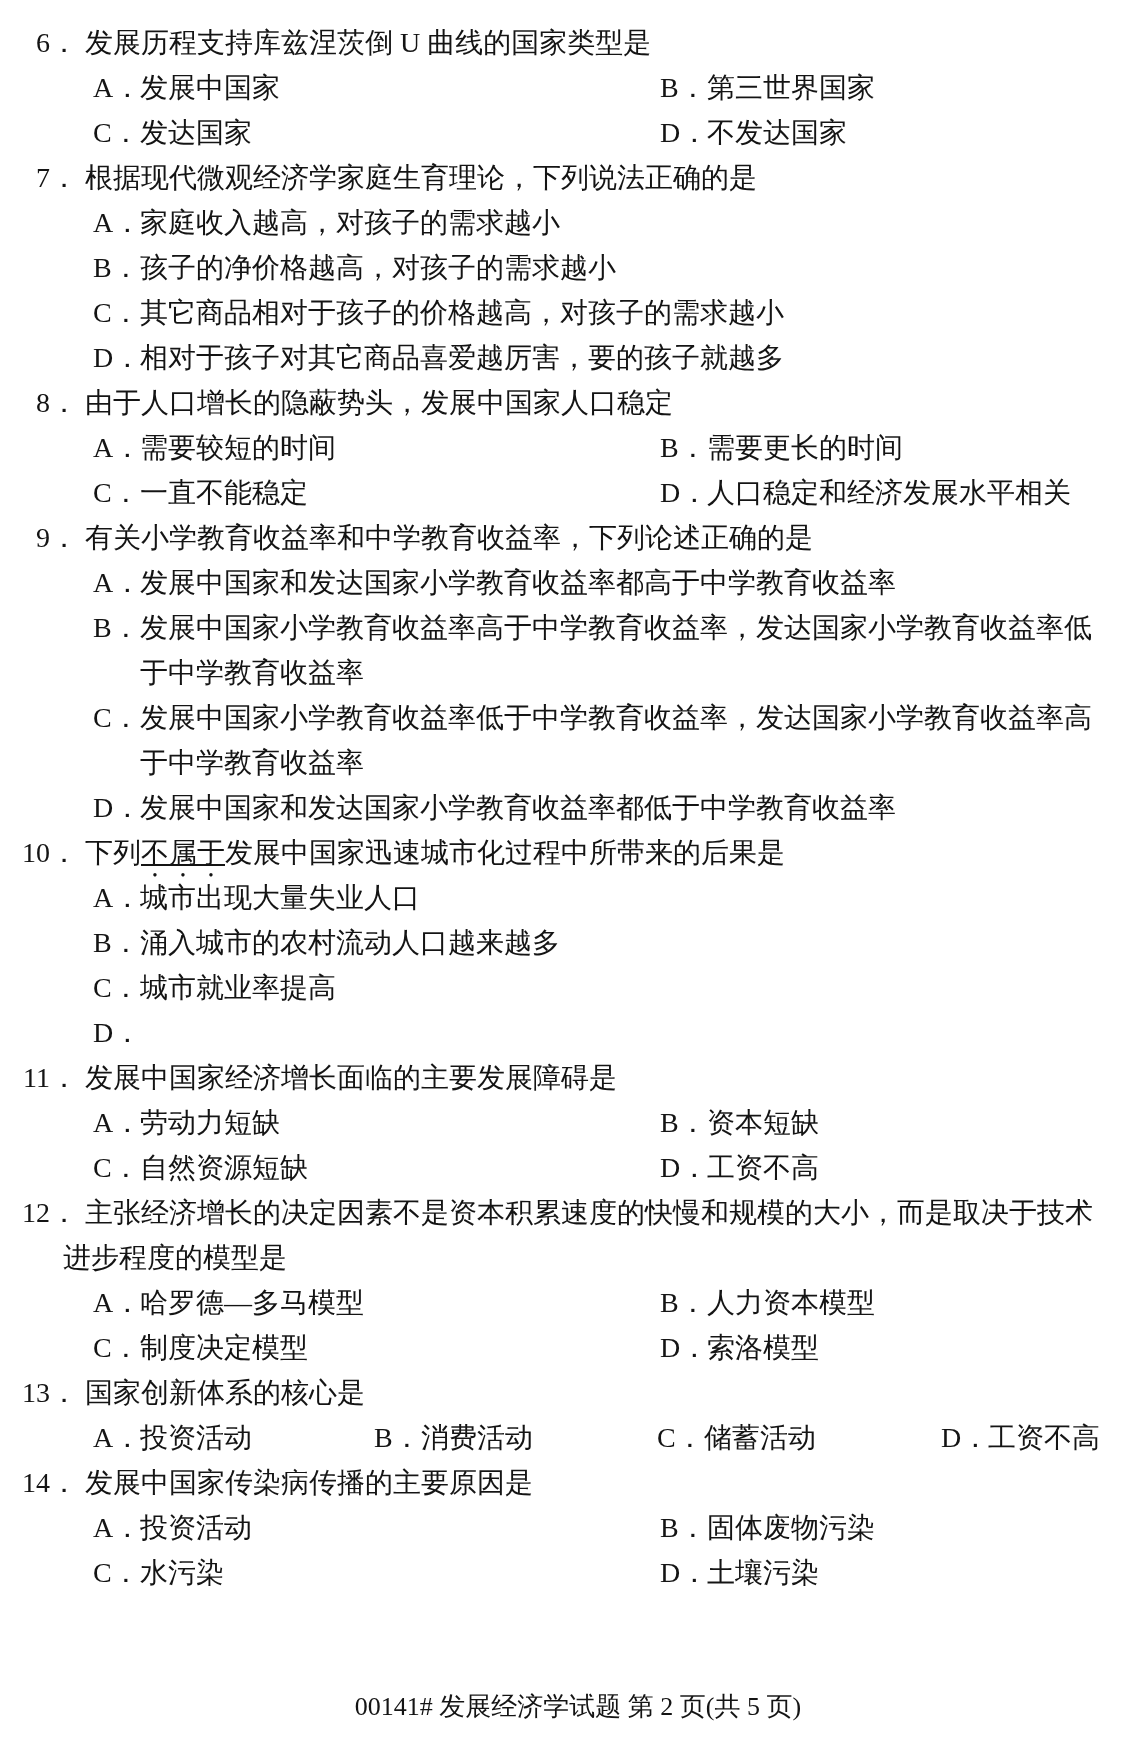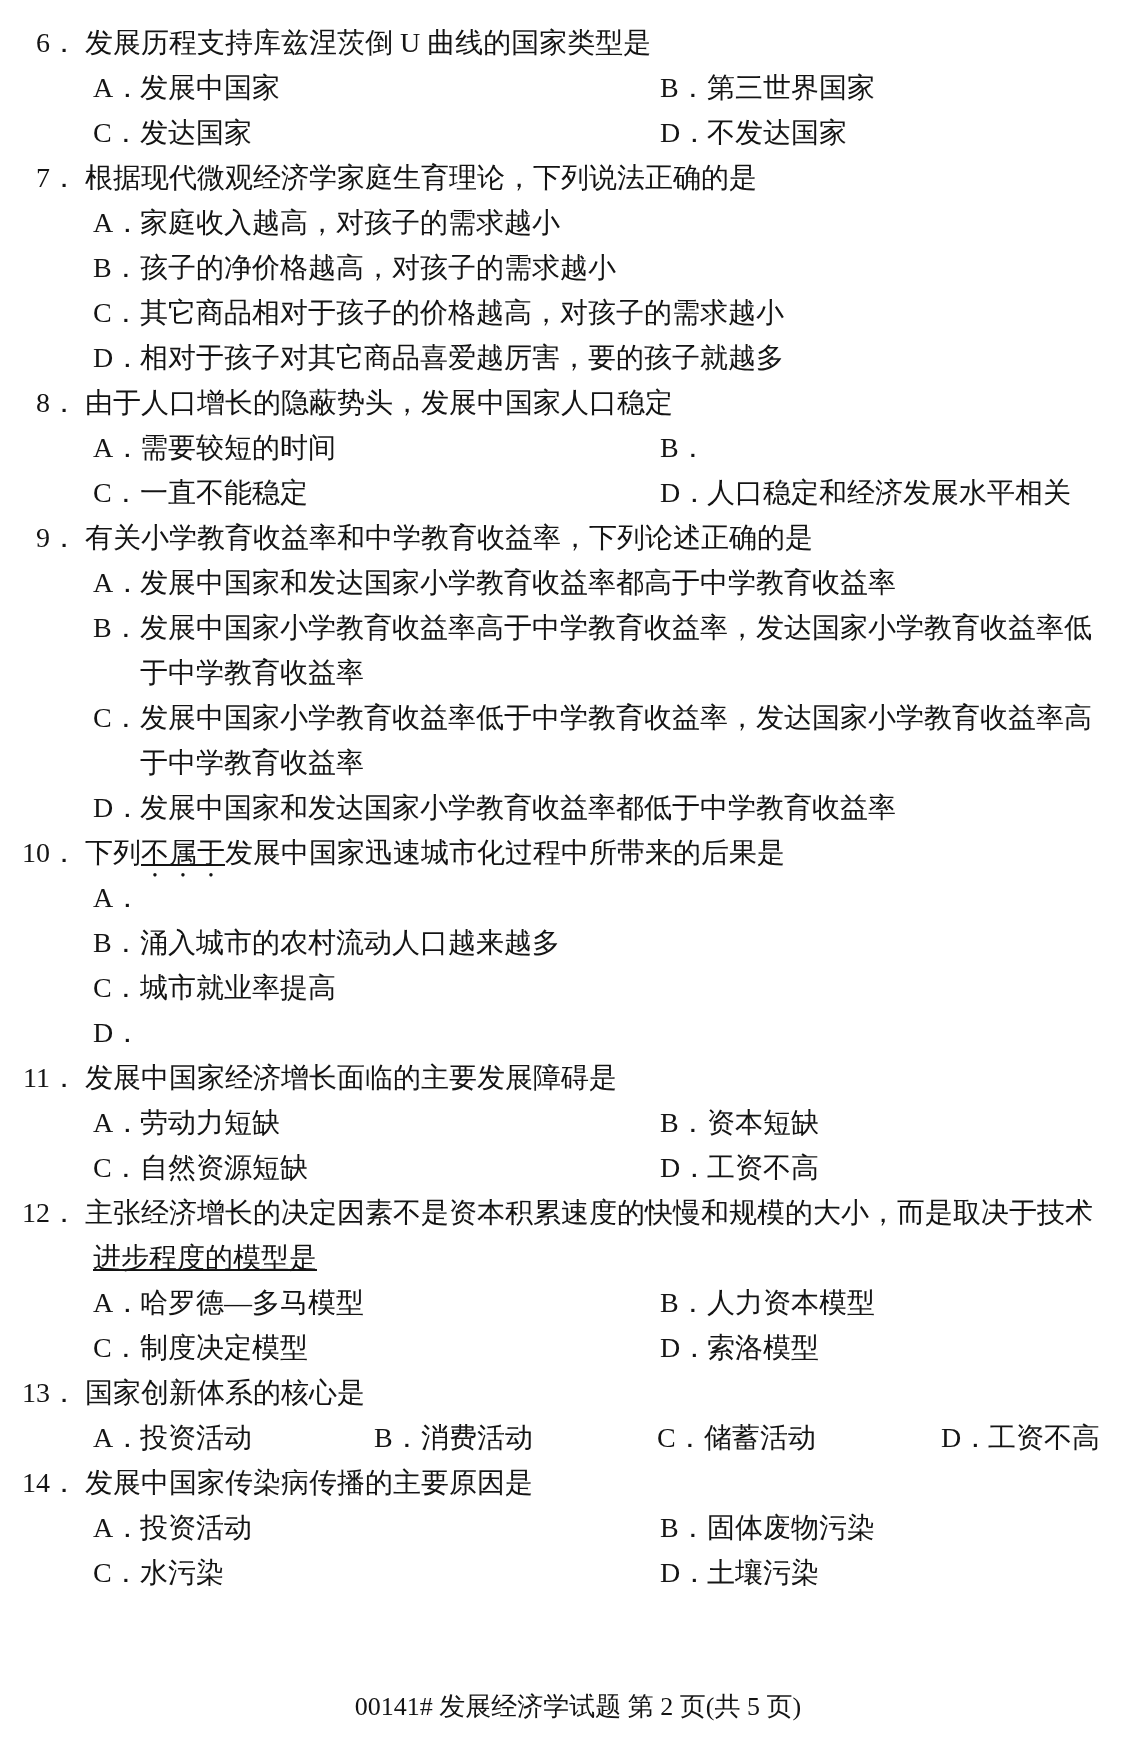--- a/index.html
+++ b/index.html
@@ -17,21 +17,21 @@
     position: relative;
   }
   .row {
     height: 45px; line-height: 45px;
     font-size: 28px;
     white-space: nowrap;
   }
   .q-row { display: flex; }
   .q-num { flex: none; width: 78px; text-align: right; }
   .q-stem { margin-left: 7px; }
-  .stem-cont { padding-left: 93px; text-decoration: underline; }
+  .stem-cont { padding-left: 63px; }
   .opt-row { display: flex; padding-left: 93px; }
   .opt { display: flex; }
   .opt-label { flex: none; width: 47px; }
   .two-col .col1 { flex: none; width: 567px; }
   .four-col .c1 { flex: none; width: 281px; }
   .four-col .c2 { flex: none; width: 283px; }
   .four-col .c3 { flex: none; width: 284px; }
   .opt-cont { padding-left: 140px; font-family: Liberation Serif, serif; }
   .emph {
     -webkit-text-emphasis: filled dot #141414;
@@ -111,20 +111,21 @@
     <span class="q-num">8．</span>
     <span class="q-stem">由于人口增长的隐蔽势头，发展中国家人口稳定</span>
   </div>
   <div class="row opt-row two-col">
     <span class="opt col1">
       <span class="opt-label">A．</span>
       <span class="opt-text">需要较短的时间</span>
     </span>
     <span class="opt">
       <span class="opt-label">B．</span>
+      <span class="opt-text">需要更长的时间</span>
     </span>
   </div>
   <div class="row opt-row two-col">
     <span class="opt col1">
       <span class="opt-label">C．</span>
       <span class="opt-text">一直不能稳定</span>
     </span>
     <span class="opt">
       <span class="opt-label">D．</span>
       <span class="opt-text">人口稳定和经济发展水平相关</span>
@@ -166,20 +167,21 @@
     </span>
   </div>
 
   <div class="row q-row">
     <span class="q-num">10．</span>
     <span class="q-stem"><span>下列</span><span class="emph">不属于</span><span>发展中国家迅速城市化过程中所带来的后果是</span></span>
   </div>
   <div class="row opt-row">
     <span class="opt">
       <span class="opt-label">A．</span>
+      <span class="opt-text">城市出现大量失业人口</span>
     </span>
   </div>
   <div class="row opt-row">
     <span class="opt">
       <span class="opt-label">B．</span>
       <span class="opt-text">涌入城市的农村流动人口越来越多</span>
     </span>
   </div>
   <div class="row opt-row">
     <span class="opt">

